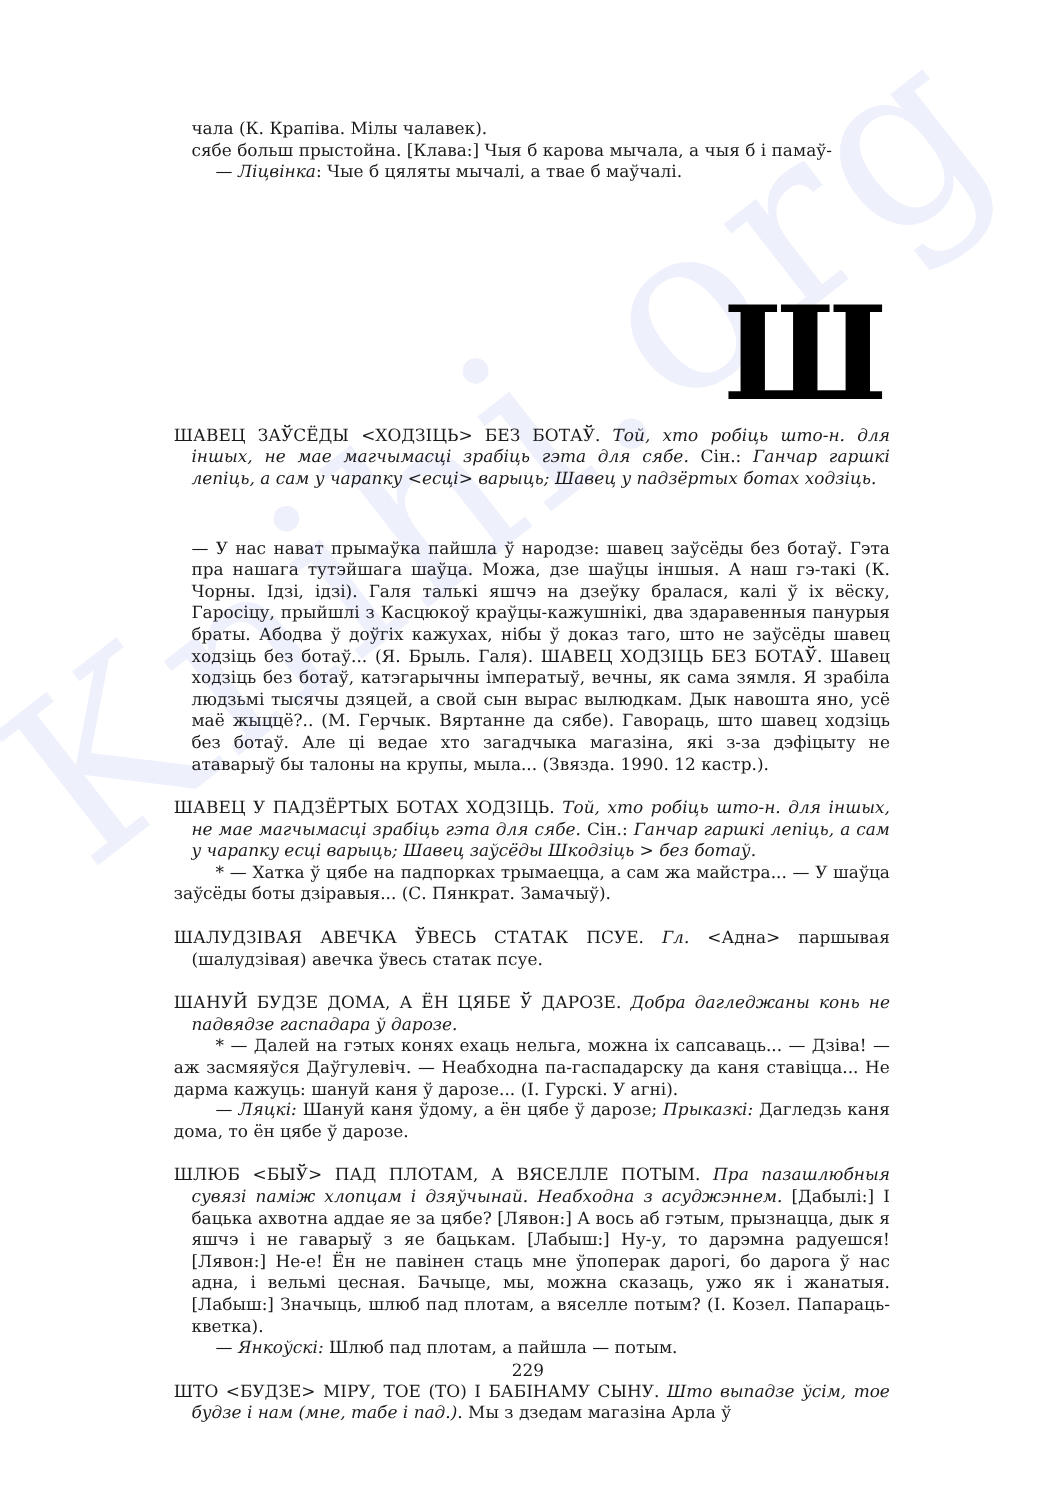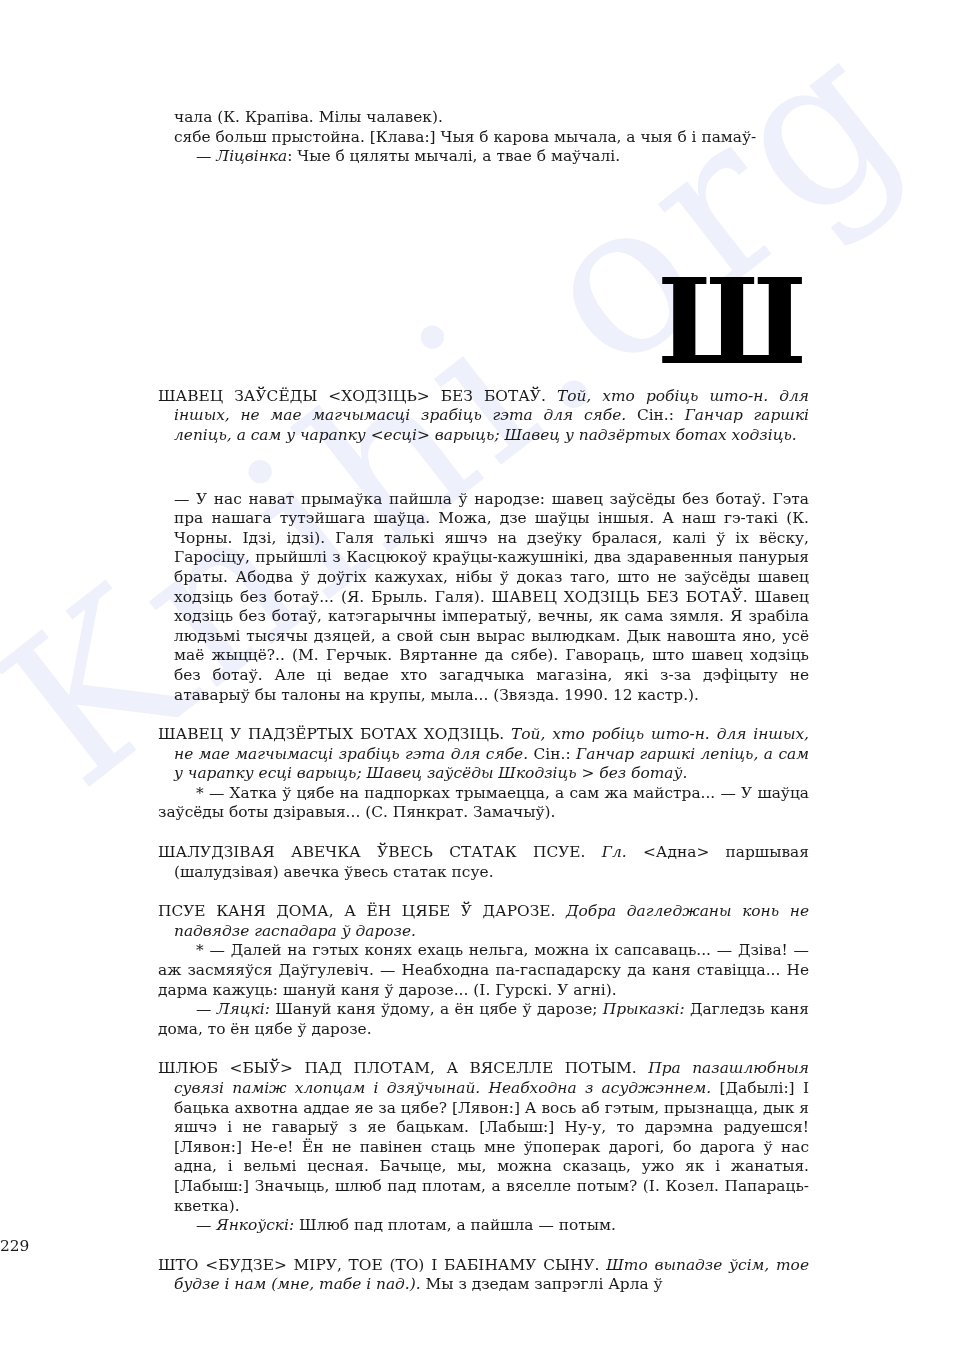--- a/index.html
+++ b/index.html
@@ -13,21 +13,21 @@
   p { margin: 0; text-align: justify; }
   .cont { padding-left: 16px; }
   .quote-line { padding-left: 38px; }
   .entry { margin-top: 20px; padding-left: 16px; text-indent: -16px; }
   .entry-body { padding-left: 16px; margin-top: 44px; }
   .ex { text-indent: 38px; }
   i { }
   .letter-wrap { height: 200px; position: relative; }
   .big-letter { position: absolute; right: 4px; top: 110px; font-family: "DejaVu Serif", serif; font-weight: bold;
                 font-size: 118px; line-height: 90px; color: #000; letter-spacing: -2px; }
-  .page-num { position: absolute; left: 0; width: 960px; top: 1237px; text-align: left; font-size: 15.4px; z-index: 1; }
+  .page-num { position: absolute; left: 0; width: 960px; top: 1237px; text-align: center; font-size: 15.4px; z-index: 1; }
 </style>
 </head>
 <body>
 
 <div class="watermark">Knihi.org</div>
 
 <div class="page">
 
   <div>
     <p class="cont" style="padding-left:16px">чала (К. Крапіва. Мілы чалавек).</p>
@@ -61,39 +61,39 @@
 
   <div class="entry-block">
     <p class="entry">
       <span>ШАЛУДЗІВАЯ АВЕЧКА ЎВЕСЬ СТАТАК ПСУЕ. </span>
       <i>Гл. </i><span> &lt;Адна&gt; паршывая (шалудзівая) авечка ўвесь статак псуе.</span>
     </p>
   </div>
 
   <div class="entry-block">
     <p class="entry">
-      <span>ПСУЕ КАНЯ ДОМА, А ЁН ЦЯБЕ Ў ДАРОЗЕ. </span>
+      <span>ШАНУЙ БУДЗЕ ДОМА, А ЁН ЦЯБЕ Ў ДАРОЗЕ. </span>
       <i>Добра дагледжаны конь не падвядзе гаспадара ў дарозе.</i>
     </p>
     <p class="ex">* — Далей на гэтых конях ехаць нельга, можна іх сапсаваць... — Дзіва! — аж засмяяўся Даўгулевіч. — Неабходна па-гаспадарску да каня ставіцца... Не дарма кажуць: шануй каня ў дарозе... (І. Гурскі. У агні).</p>
     <p class="ex">— <i>Ляцкі:</i><span> Шануй каня ўдому, а ён цябе ў дарозе; </span><i>Прыказкі:</i><span> Дагледзь каня дома, то ён цябе ў дарозе.</span></p>
   </div>
 
   <div class="entry-block">
     <p class="entry">
       <span>ШЛЮБ &lt;БЫЎ&gt; ПАД ПЛОТАМ, А ВЯСЕЛЛЕ ПОТЫМ. </span>
       <i>Пра пазашлюбныя сувязі паміж хлопцам і дзяўчынай. Неабходна з асуджэннем. </i>
       <span>[Дабылі:] І бацька ахвотна аддае яе за цябе? [Лявон:] А вось аб гэтым, прызнацца, дык я яшчэ і не гаварыў з яе бацькам. [Лабыш:] Ну-у, то дарэмна радуешся! [Лявон:] Не-е! Ён не павінен стаць мне ўпоперак дарогі, бо дарога ў нас адна, і вельмі цесная. Бачыце, мы, можна сказаць, ужо як і жанатыя. [Лабыш:] Значыць, шлюб пад плотам, а вяселле потым? (І. Козел. Папараць-кветка).</span>
     </p>
     <p class="quote-line">— <i>Янкоўскі:</i><span> Шлюб пад плотам, а пайшла — потым.</span></p>
   </div>
 
   <div class="entry-block">
     <p class="entry">
       <span>ШТО &lt;БУДЗЕ&gt; МІРУ, ТОЕ (ТО) І БАБІНАМУ СЫНУ. </span>
       <i>Што выпадзе ўсім, тое будзе і нам (мне, табе і пад.). </i>
-      <span>Мы з дзедам запрэглі Арла ў</span>
+      <span>Мы з дзедам магазіна Арла ў</span>
     </p>
   </div>
 
 </div>
 
 <div class="page-num">229</div>
 
 </body></html>

